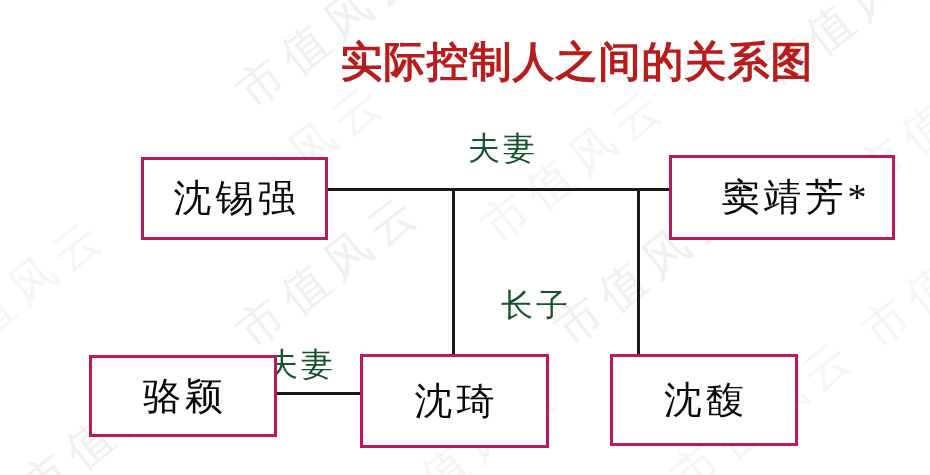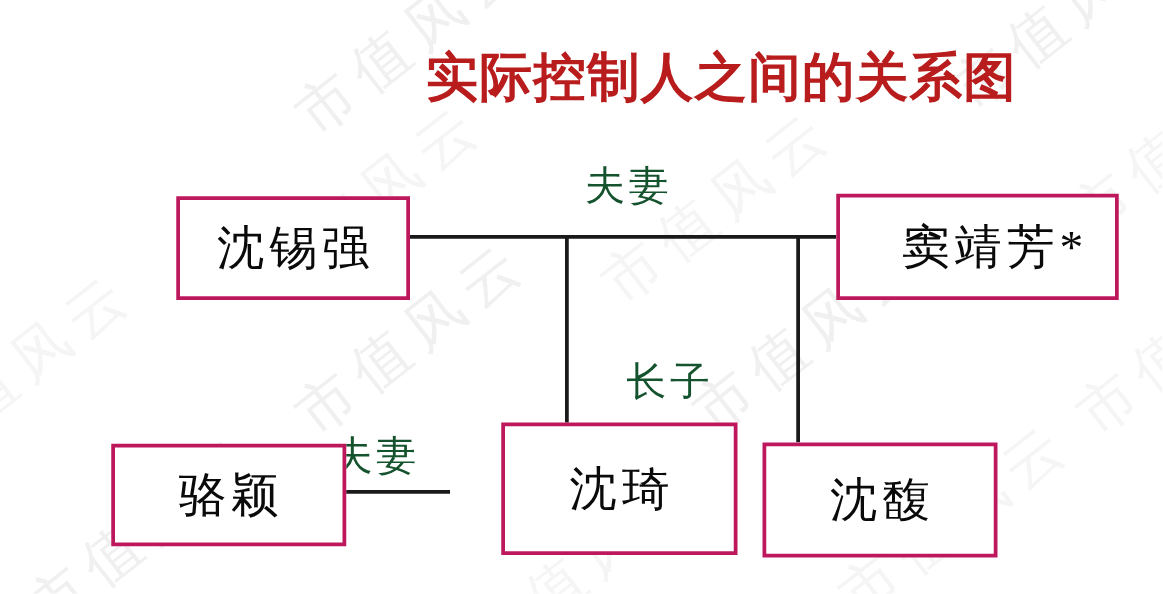--- a/index.html
+++ b/index.html
@@ -67,21 +67,21 @@
     font-family: "Liberation Serif", serif;
     font-size: 38px;
     letter-spacing: 4px;
     color: #0a0a0a;
     white-space: nowrap;
   }
   .node span { transform: translateX(2px); }
   .node-1 { left: 141px; top: 157px; width: 187px; height: 83px; }
   .node-2 { left: 669px; top: 155px; width: 226px; height: 85px; padding-left: 24px; }
   .node-3 { left: 47px;  top: 355px; width: 188px; height: 82px; margin-left: 42px; }
-  .node-4 { left: 360px; top: 338px; width: 189px; height: 106px; margin-left: 41px; }
+  .node-4 { left: 360px; top: 354px; width: 189px; height: 94px; }
   .node-5 { left: 610px; top: 354px; width: 188px; height: 92px; }
   
   .edge {
     position: absolute;
     background: #1a1a1a;
   }
   .edge-h1 { left: 328px; top: 188px; width: 341px; height: 3px; }
   .edge-v1 { left: 452px; top: 189px; width: 3px;   height: 165px; }
   .edge-v2 { left: 637px; top: 189px; width: 3px;   height: 165px; }
   .edge-h2 { left: 235px; top: 392px; width: 125px; height: 3px; }

